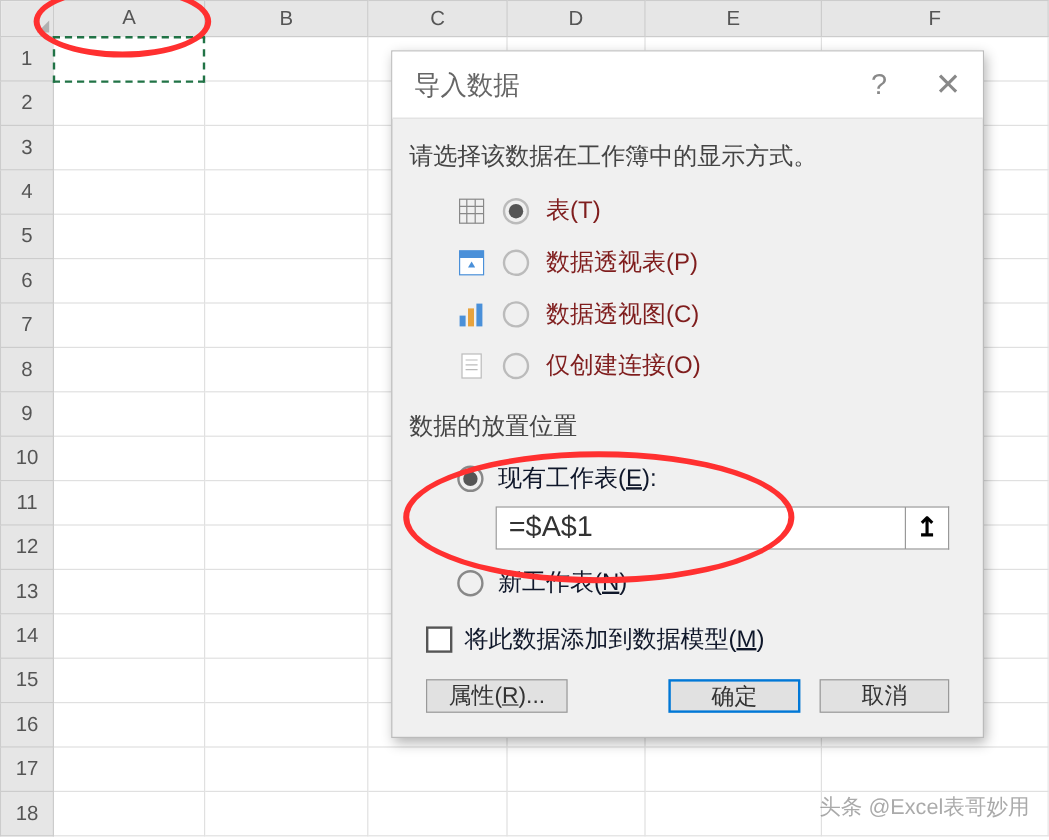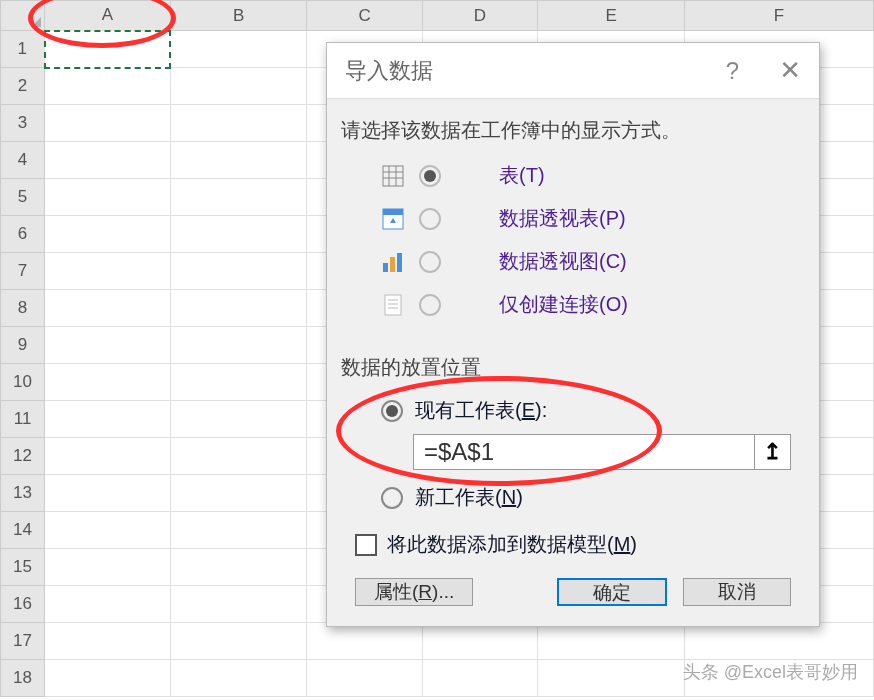--- a/index.html
+++ b/index.html
@@ -140,26 +140,26 @@
       position: absolute;
       top: 3px; left: 3px;
       width: 12px; height: 12px;
       background: #555;
       border-radius: 50%;
     }
     .option-label {
       color: #0f172a;
       font-size: 20px;
     }
-    .option-label.disabled { color: #4c1d95; margin-left: 44px; }
+    .option-label.disabled { color: #7f1d1d; }
     .radio.disabled { border-color: #bbb; cursor: default; }
     .underline { text-decoration: underline; }
     
     .location-section {
-      margin-top: 28px;
+      margin-top: 16px;
     }
     .loc-option {
       display: flex;
       align-items: center;
       padding: 6px 0 6px 40px;
       gap: 12px;
     }
     .input-row {
       display: flex;
       align-items: center;

